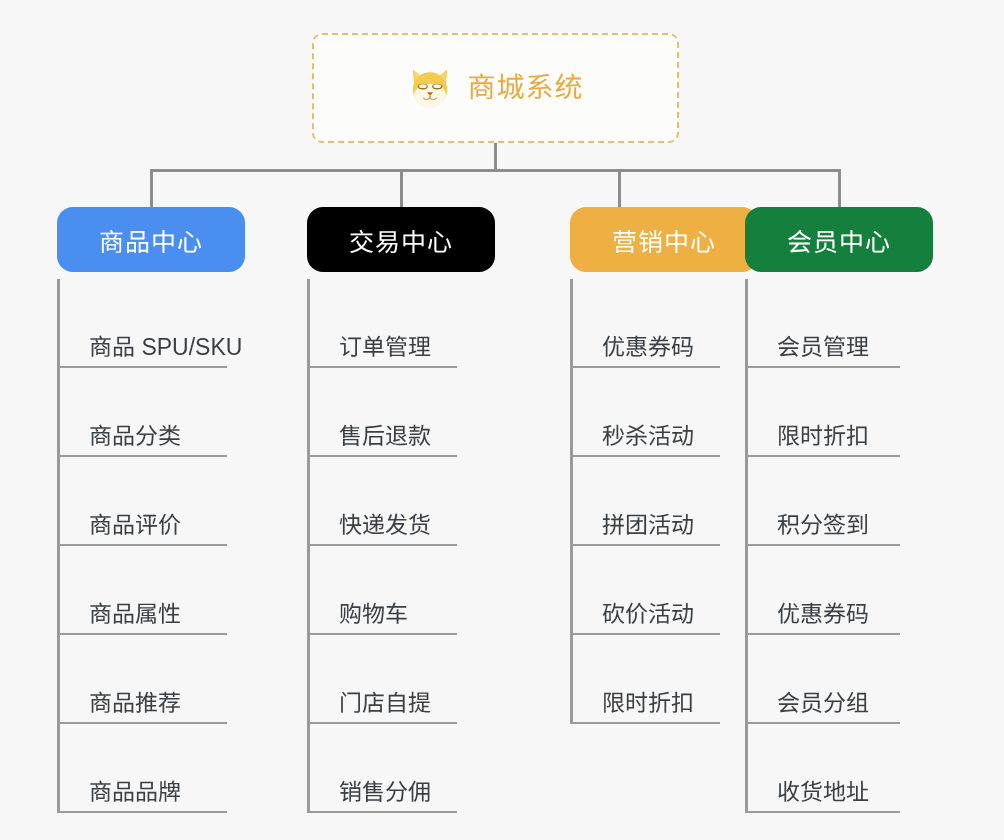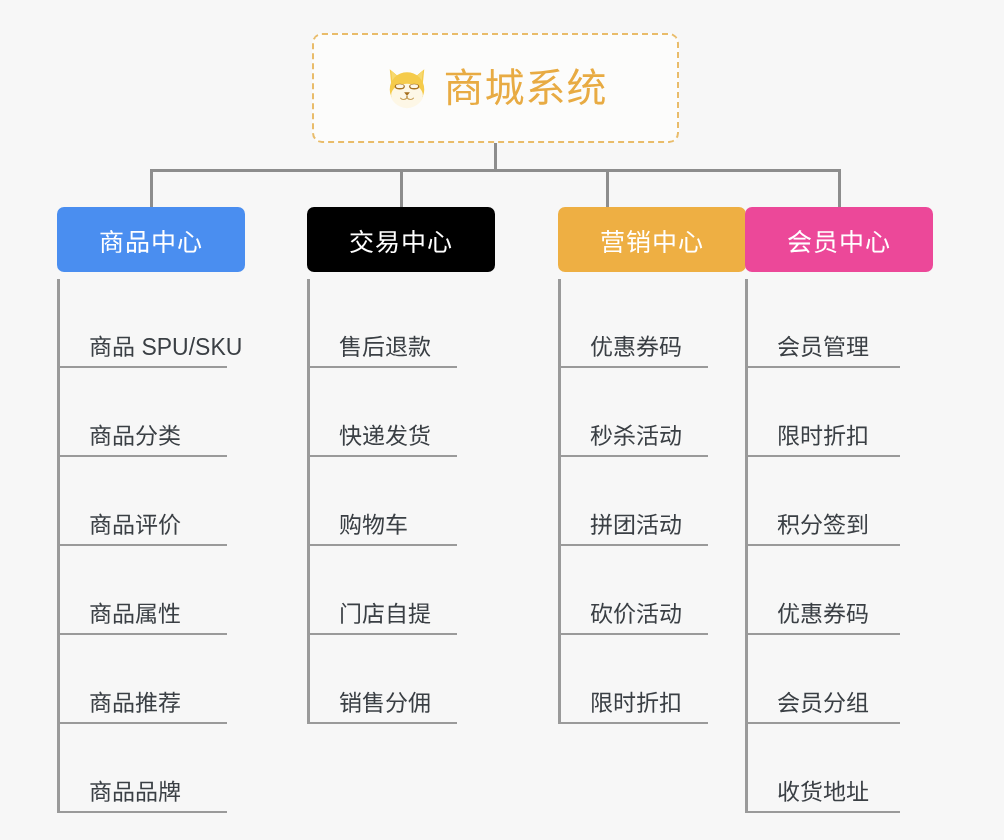--- a/index.html
+++ b/index.html
@@ -37,21 +37,21 @@
     justify-content: center;
     gap: 14px;
   }
   .root-icon {
     width: 46px;
     height: 46px;
     flex: 0 0 auto;
     display: block;
   }
   .root-title {
-    font-size: 40px;
+    font-size: 28px;
     line-height: 1;
     color: #e8ab43;
     letter-spacing: 1px;
     white-space: nowrap;
   }
 
   
   .conn {
     position: absolute;
     background: #8d8d8d;
@@ -80,21 +80,21 @@
   .branch-drop {
     position: absolute;
     top: -38px;
     width: 3px;
     height: 38px;
     background: #8d8d8d;
   }
   .branch-header {
     box-sizing: border-box;
     height: 65px;
-    border-radius: 7px;
+    border-radius: 16px;
     display: flex;
     align-items: center;
     justify-content: center;
     color: #ffffff;
     font-size: 25px;
     letter-spacing: 1px;
     white-space: nowrap;
   }
 
   
@@ -124,21 +124,21 @@
   .leaf-label {
     font-size: 23px;
     line-height: 1.1;
     color: #3a3f44;
     white-space: nowrap;
   }
 
   
   .branch-0 { left: 57px; width: 188px; }
   .branch-1 { left: 307px; width: 188px; }
-  .branch-2 { left: 513px; width: 188px; padding-left: 45px; }
+  .branch-2 { left: 525px; width: 188px; padding-left: 45px; }
   .branch-3 { left: 745px; width: 188px; }
 
   .branch-0 .branch-drop { left: 93px; }
   .branch-1 .branch-drop { left: 93px; }
   .branch-2 .branch-drop { left: 93px; }
   .branch-3 .branch-drop { left: 93px; }
 
   .branch-0 .leaf-item { width: 170px; }
   .branch-1 .leaf-item { width: 150px; }
   .branch-2 .leaf-item { width: 150px; }
@@ -202,20 +202,23 @@
   </div>
 
   <div class="branch branch-1">
     <div class="branch-drop"></div>
     <div class="branch-header" style="background: #000000;">
       <span>交易中心</span>
     </div>
     <div class="leaf-list">
       <div class="leaf-trunk"></div>
       <div class="leaf-item">
+        <span class="leaf-label">订单管理</span>
+      </div>
+      <div class="leaf-item">
         <span class="leaf-label">售后退款</span>
       </div>
       <div class="leaf-item">
         <span class="leaf-label">快递发货</span>
       </div>
       <div class="leaf-item">
         <span class="leaf-label">购物车</span>
       </div>
       <div class="leaf-item">
         <span class="leaf-label">门店自提</span>
@@ -246,21 +249,21 @@
         <span class="leaf-label">砍价活动</span>
       </div>
       <div class="leaf-item">
         <span class="leaf-label">限时折扣</span>
       </div>
     </div>
   </div>
 
   <div class="branch branch-3">
     <div class="branch-drop"></div>
-    <div class="branch-header" style="background: #ec4899;">
+    <div class="branch-header" style="background: #15803d;">
       <span>会员中心</span>
     </div>
     <div class="leaf-list">
       <div class="leaf-trunk"></div>
       <div class="leaf-item">
         <span class="leaf-label">会员管理</span>
       </div>
       <div class="leaf-item">
         <span class="leaf-label">限时折扣</span>
       </div>

